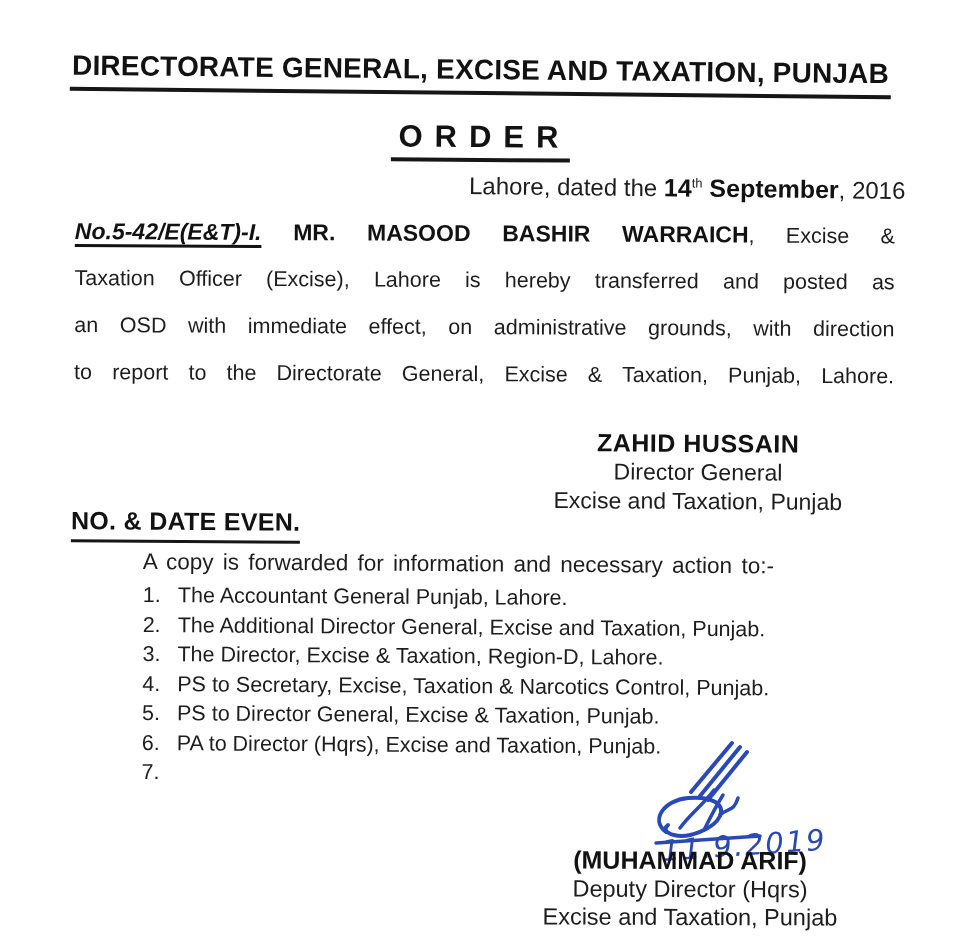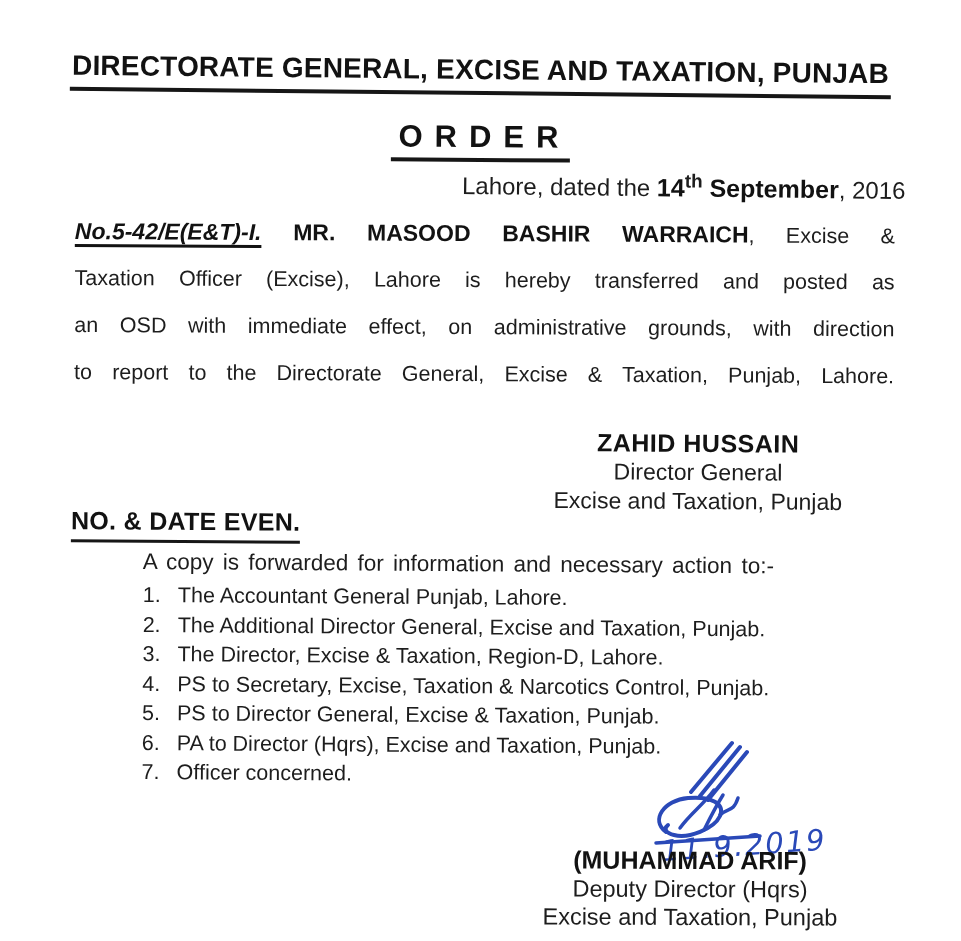--- a/index.html
+++ b/index.html
@@ -21,21 +21,21 @@
   
   .order-title { position:absolute; top:119px; left:0; width:100%; text-align:center;
     transform:rotate(0.4deg); }
   .order-title .u { display:inline-block; font-weight:bold; font-size:31px; color:#121212;
     letter-spacing:12px; border-bottom:4px solid #161616; padding:0 0 3px 8px; }
 
   
   .date-line { position:absolute; top:176px; right:56px; font-size:24px; white-space:nowrap;
     transform:rotate(0.65deg); transform-origin:right center; color:#1d1d1d; }
   .date-line .b { font-weight:bold; font-size:25px; color:#121212; }
-  .date-line sup { font-size:19px; font-weight:bold; line-height:0; }
+  .date-line sup { font-size:13px; font-weight:normal; line-height:0; }
 
   
   .order-body { position:absolute; top:208px; left:75px; width:820px; font-size:21.5px;
     transform:rotate(0.3deg); transform-origin:left top; color:#1d1d1d; }
   .order-body .line { height:47px; line-height:47px; text-align:justify; text-align-last:justify; }
   .order-body .ref { font-weight:bold; font-size:23px; color:#121212;
     text-decoration:underline; text-decoration-thickness:2.5px; text-underline-offset:5px;font-style:italic; }
   .order-body .officer { font-weight:bold; font-size:23px; color:#121212; }
 
   
@@ -129,21 +129,20 @@
         <span class="txt">PS to Director General, Excise &amp; Taxation, Punjab.</span>
       </div>
 
       <div class="recipient">
         <span class="num">6.</span>
         <span class="txt">PA to Director (Hqrs), Excise and Taxation, Punjab.</span>
       </div>
 
       <div class="recipient">
         <span class="num">7.</span>
-        <span class="txt">Officer concerned.</span>
       </div>
     </div>
 
   <div class="signature-block">
     <svg width="210" height="128" viewBox="0 0 210 128">
       <g stroke="#2a49b8" fill="none" stroke-linecap="round" stroke-linejoin="round">
         <path stroke-width="4" d="M63,52 L104,3 M72,56 L112,7 M80,60 L119,12"></path>
         <path stroke-width="4" d="M38,92 C22,80 36,60 60,58 C84,56 97,64 92,76 C86,89 60,99 46,95 C38,93 35,89 40,85"></path>
         <path stroke-width="3.5" d="M52,88 C62,74 76,64 86,50 M76,90 C82,78 88,66 95,55 M92,75 C100,67 105,73 110,58"></path>
         <path stroke-width="3.5" d="M28,103 L132,96"></path>

